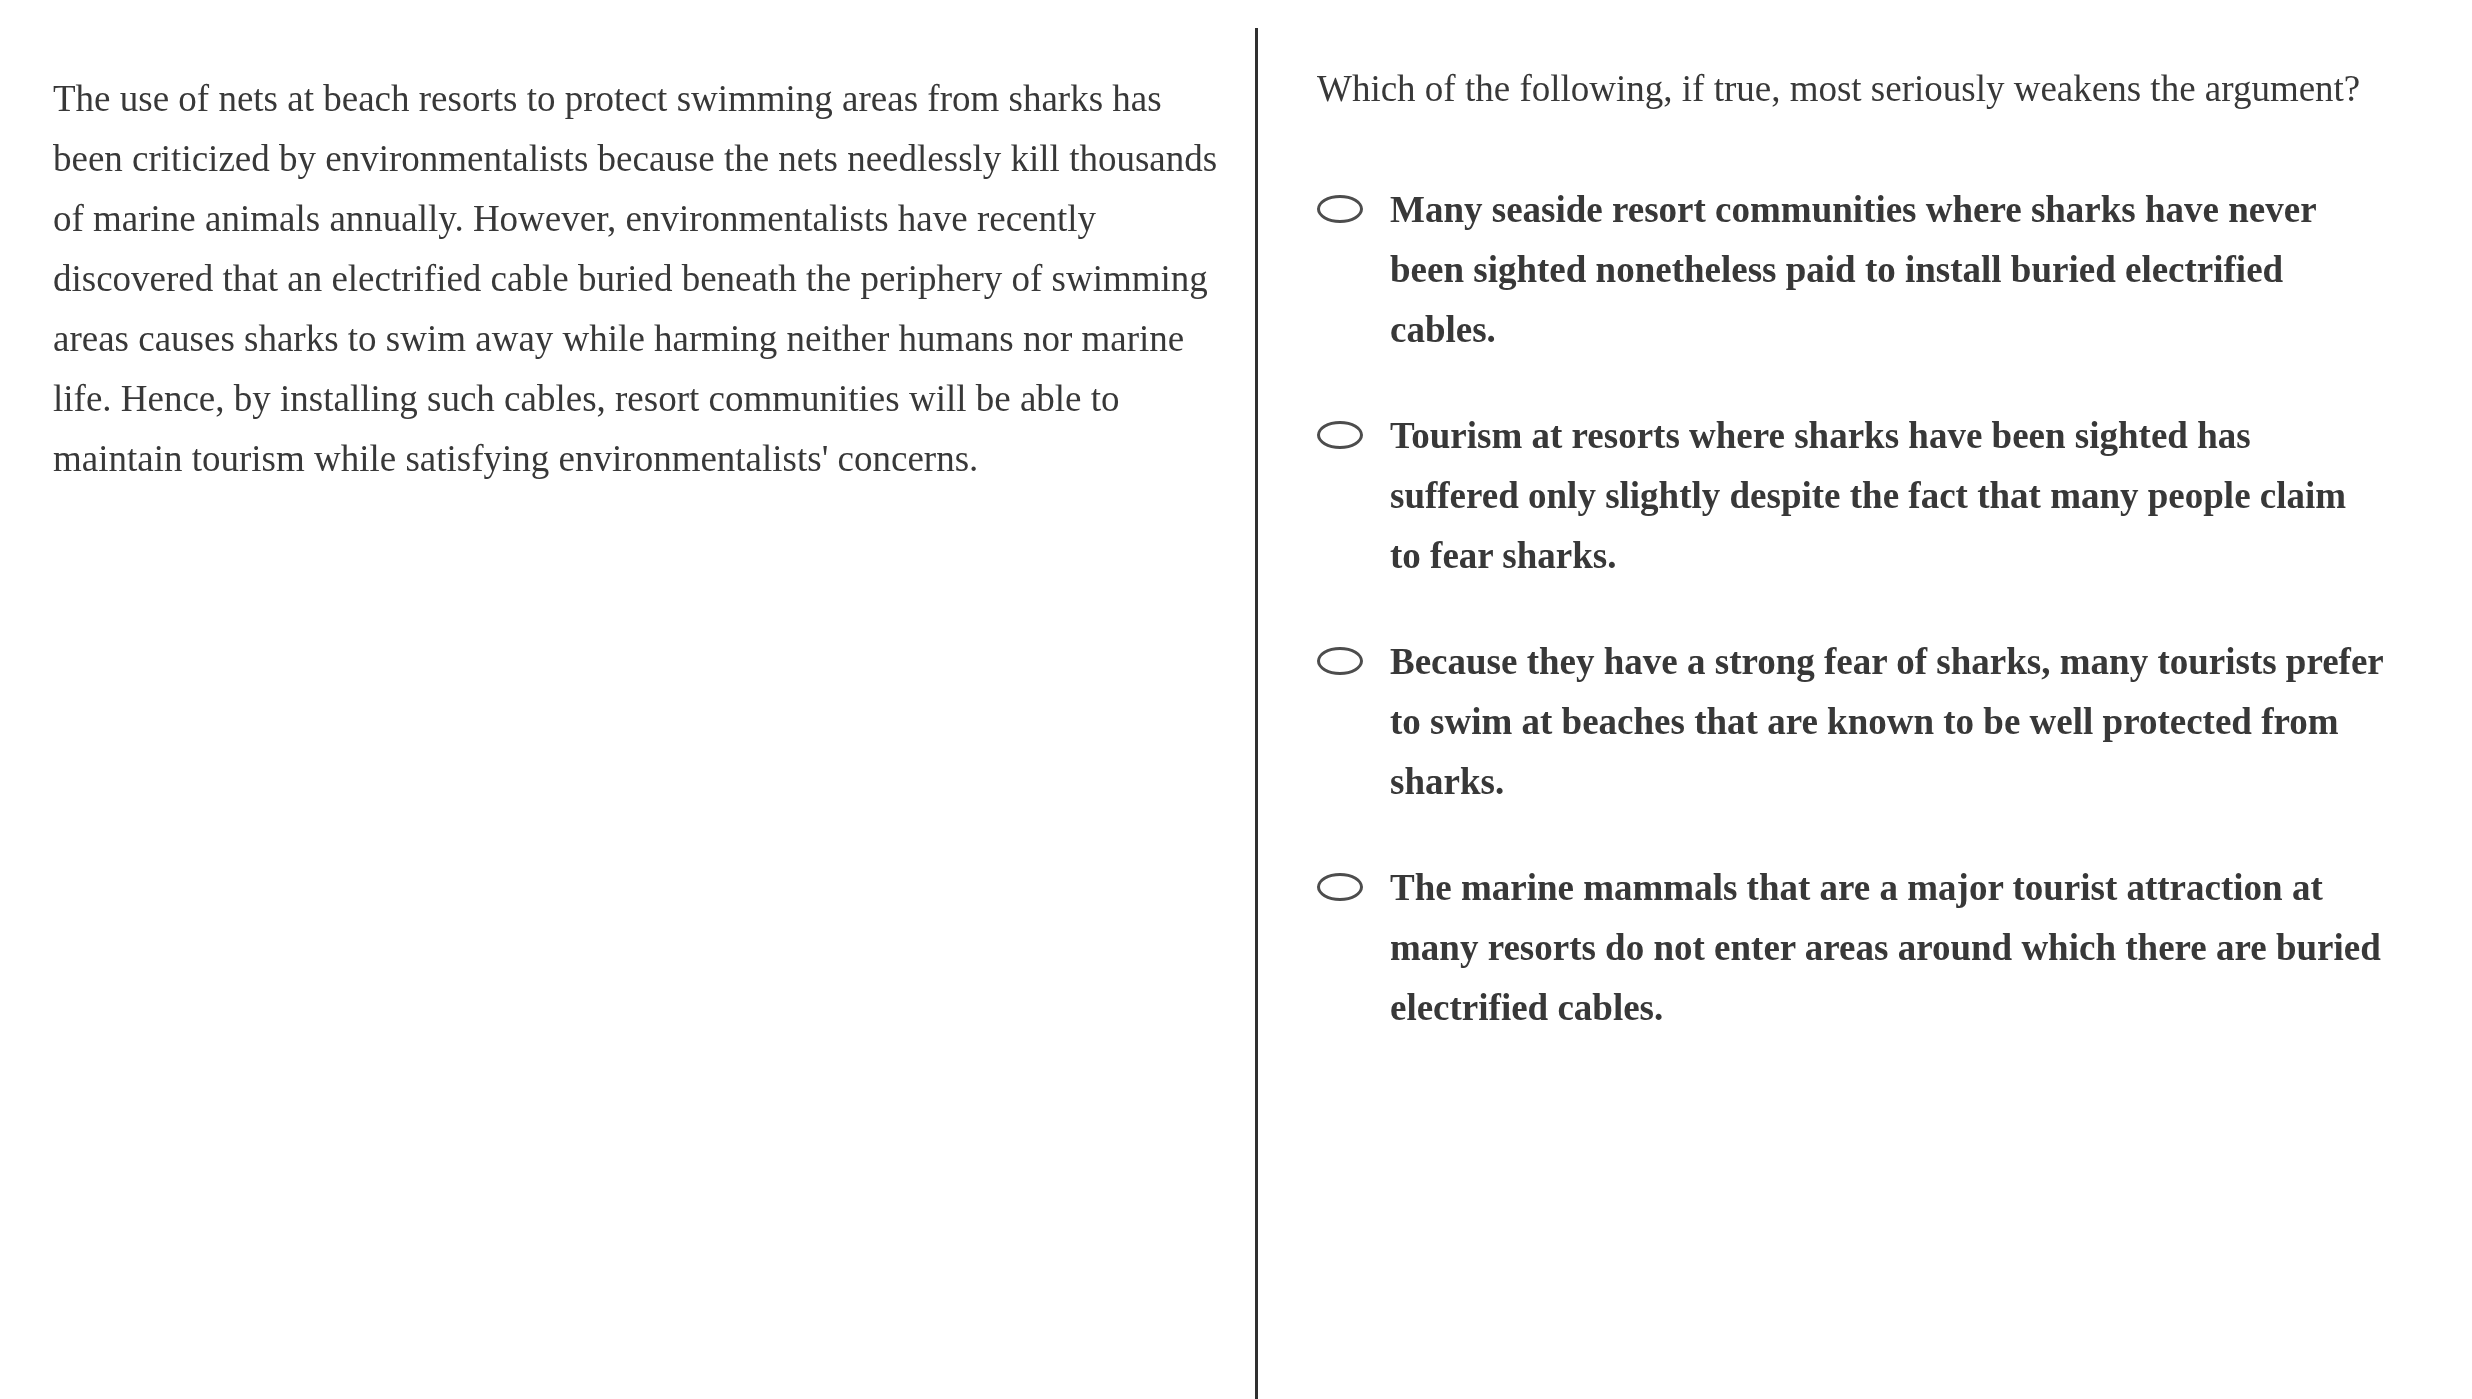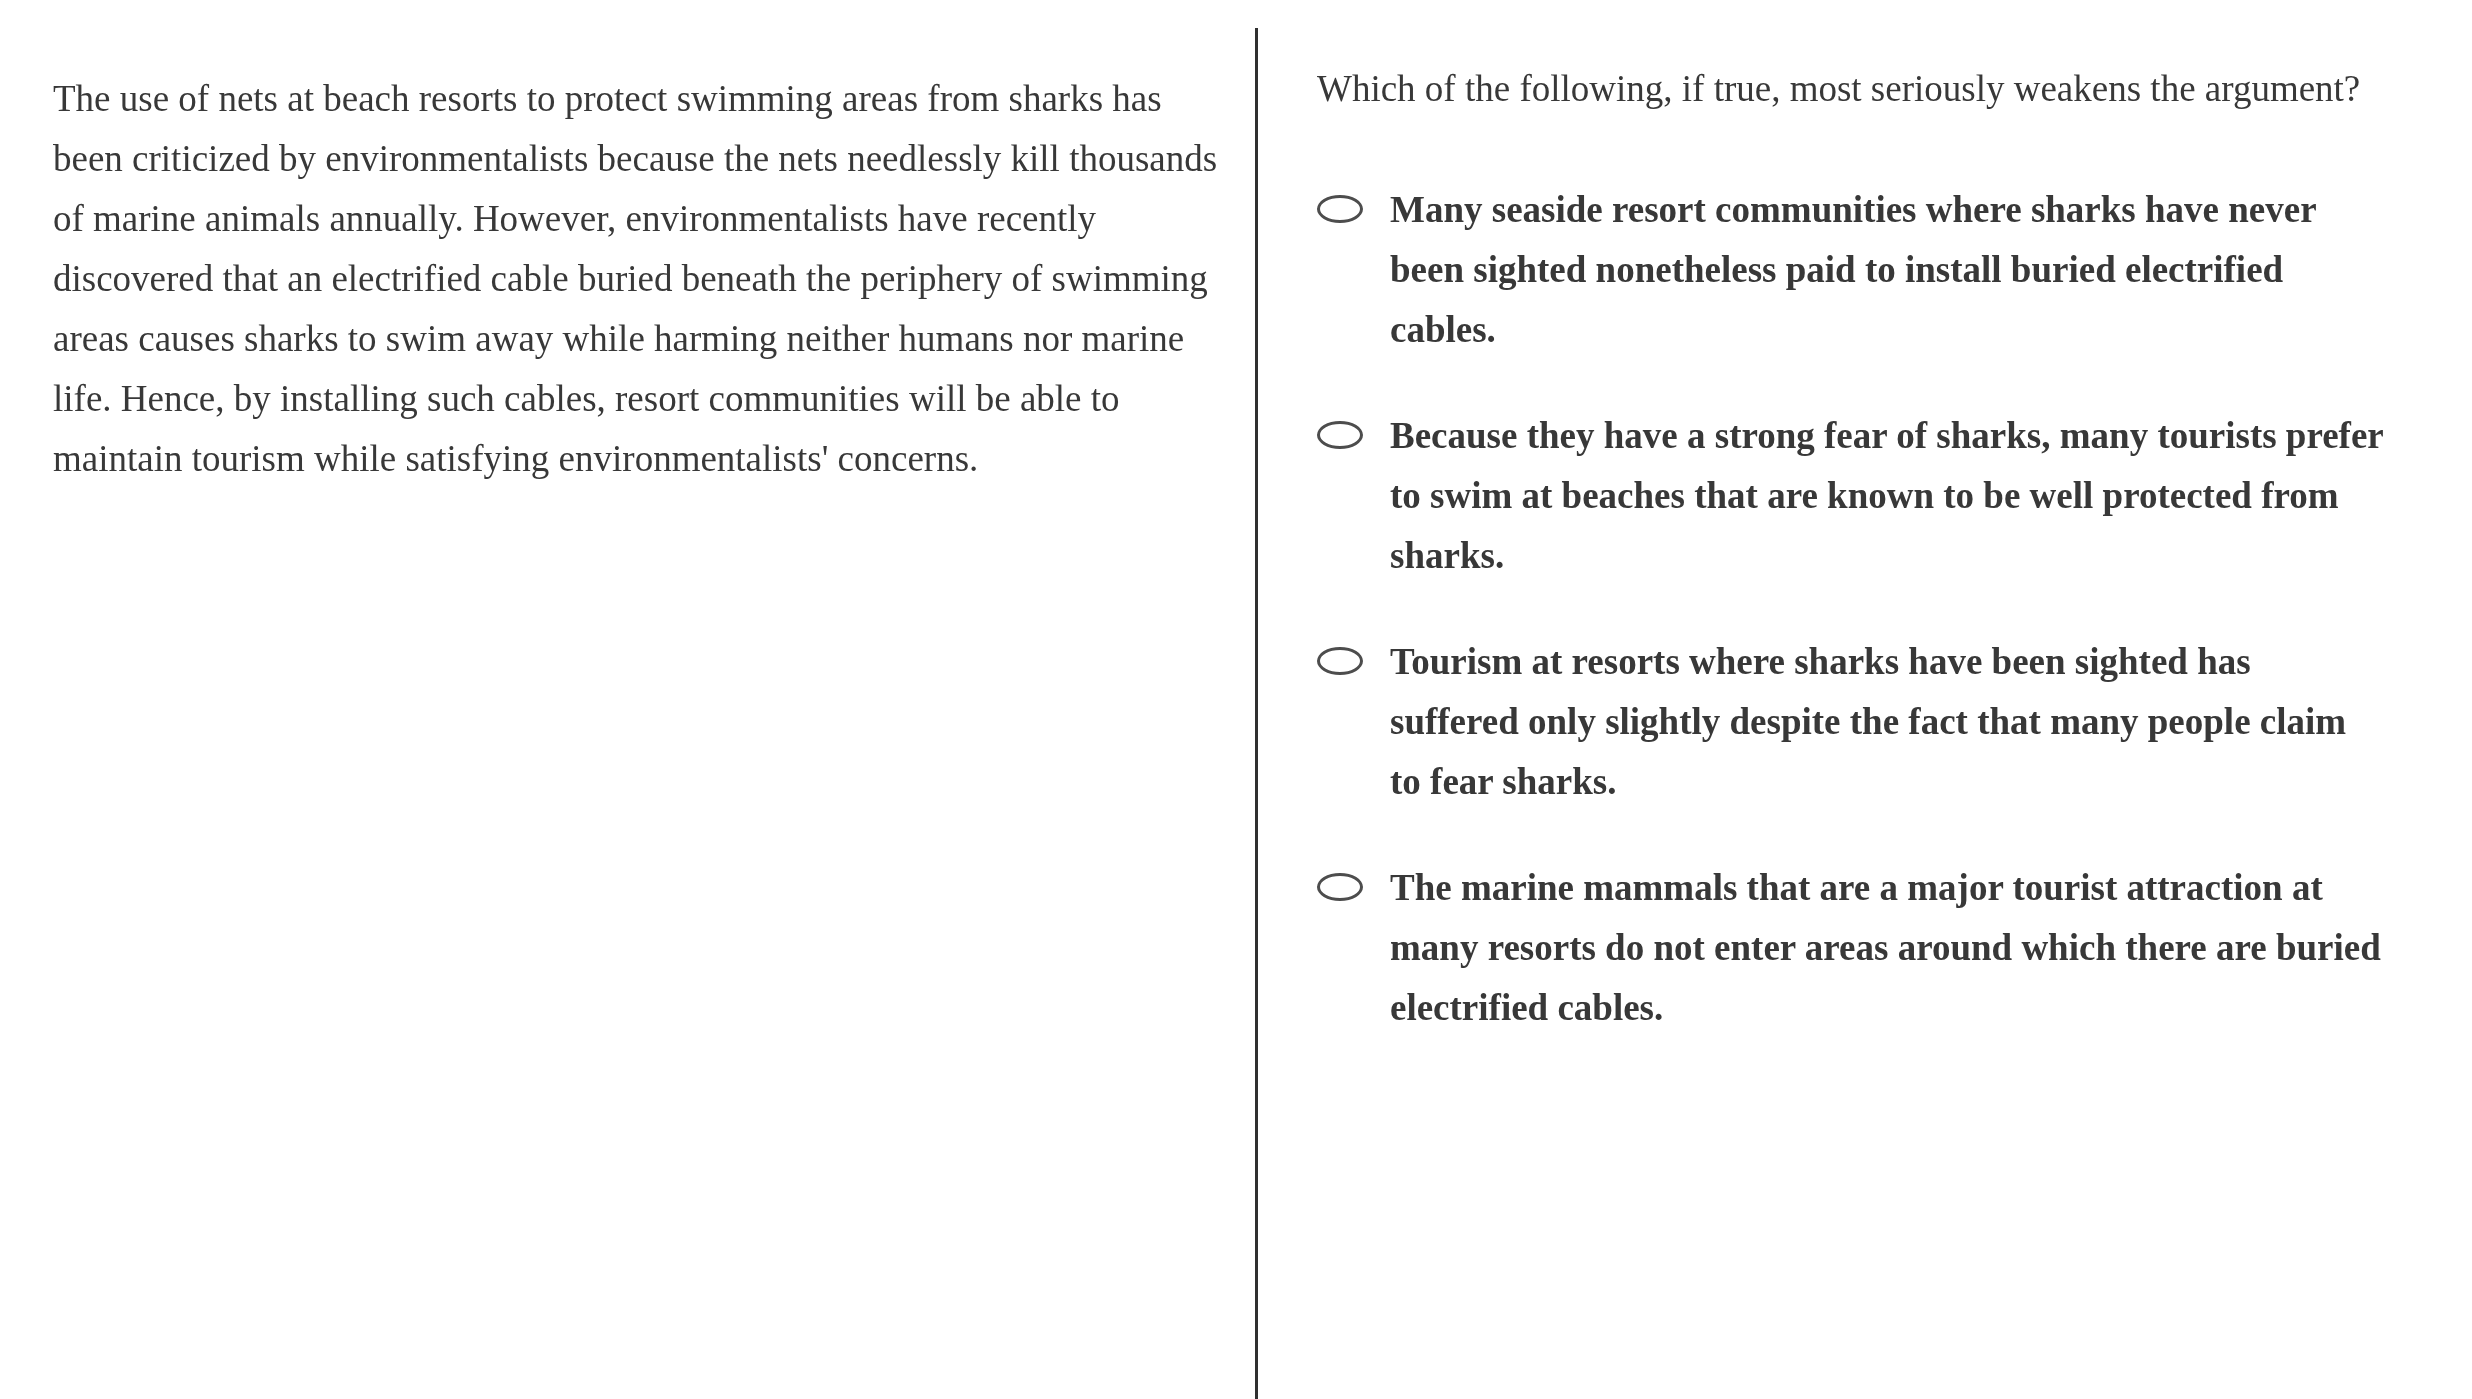--- a/index.html
+++ b/index.html
@@ -77,26 +77,26 @@
   <section class="right-pane">
     <p class="question">Which of the following, if true, most seriously weakens the argument?</p>
     <div class="options">
   <div class="option">
     <span class="radio"></span>
     <span class="option-text">Many seaside resort communities where sharks have never been sighted nonetheless paid to install buried electrified cables.</span>
   </div>
 
   <div class="option">
     <span class="radio"></span>
-    <span class="option-text">Because they have a strong fear of sharks, many tourists prefer to swim at beaches that are known to be well protected from sharks.</span>
+    <span class="option-text">Tourism at resorts where sharks have been sighted has suffered only slightly despite the fact that many people claim to fear sharks.</span>
   </div>
 
   <div class="option">
     <span class="radio"></span>
-    <span class="option-text">Tourism at resorts where sharks have been sighted has suffered only slightly despite the fact that many people claim to fear sharks.</span>
+    <span class="option-text">Because they have a strong fear of sharks, many tourists prefer to swim at beaches that are known to be well protected from sharks.</span>
   </div>
 
 
   <div class="option">
     <span class="radio"></span>
     <span class="option-text">The marine mammals that are a major tourist attraction at many resorts do not enter areas around which there are buried electrified cables.</span>
   </div>
 </div>
   </section>
 

